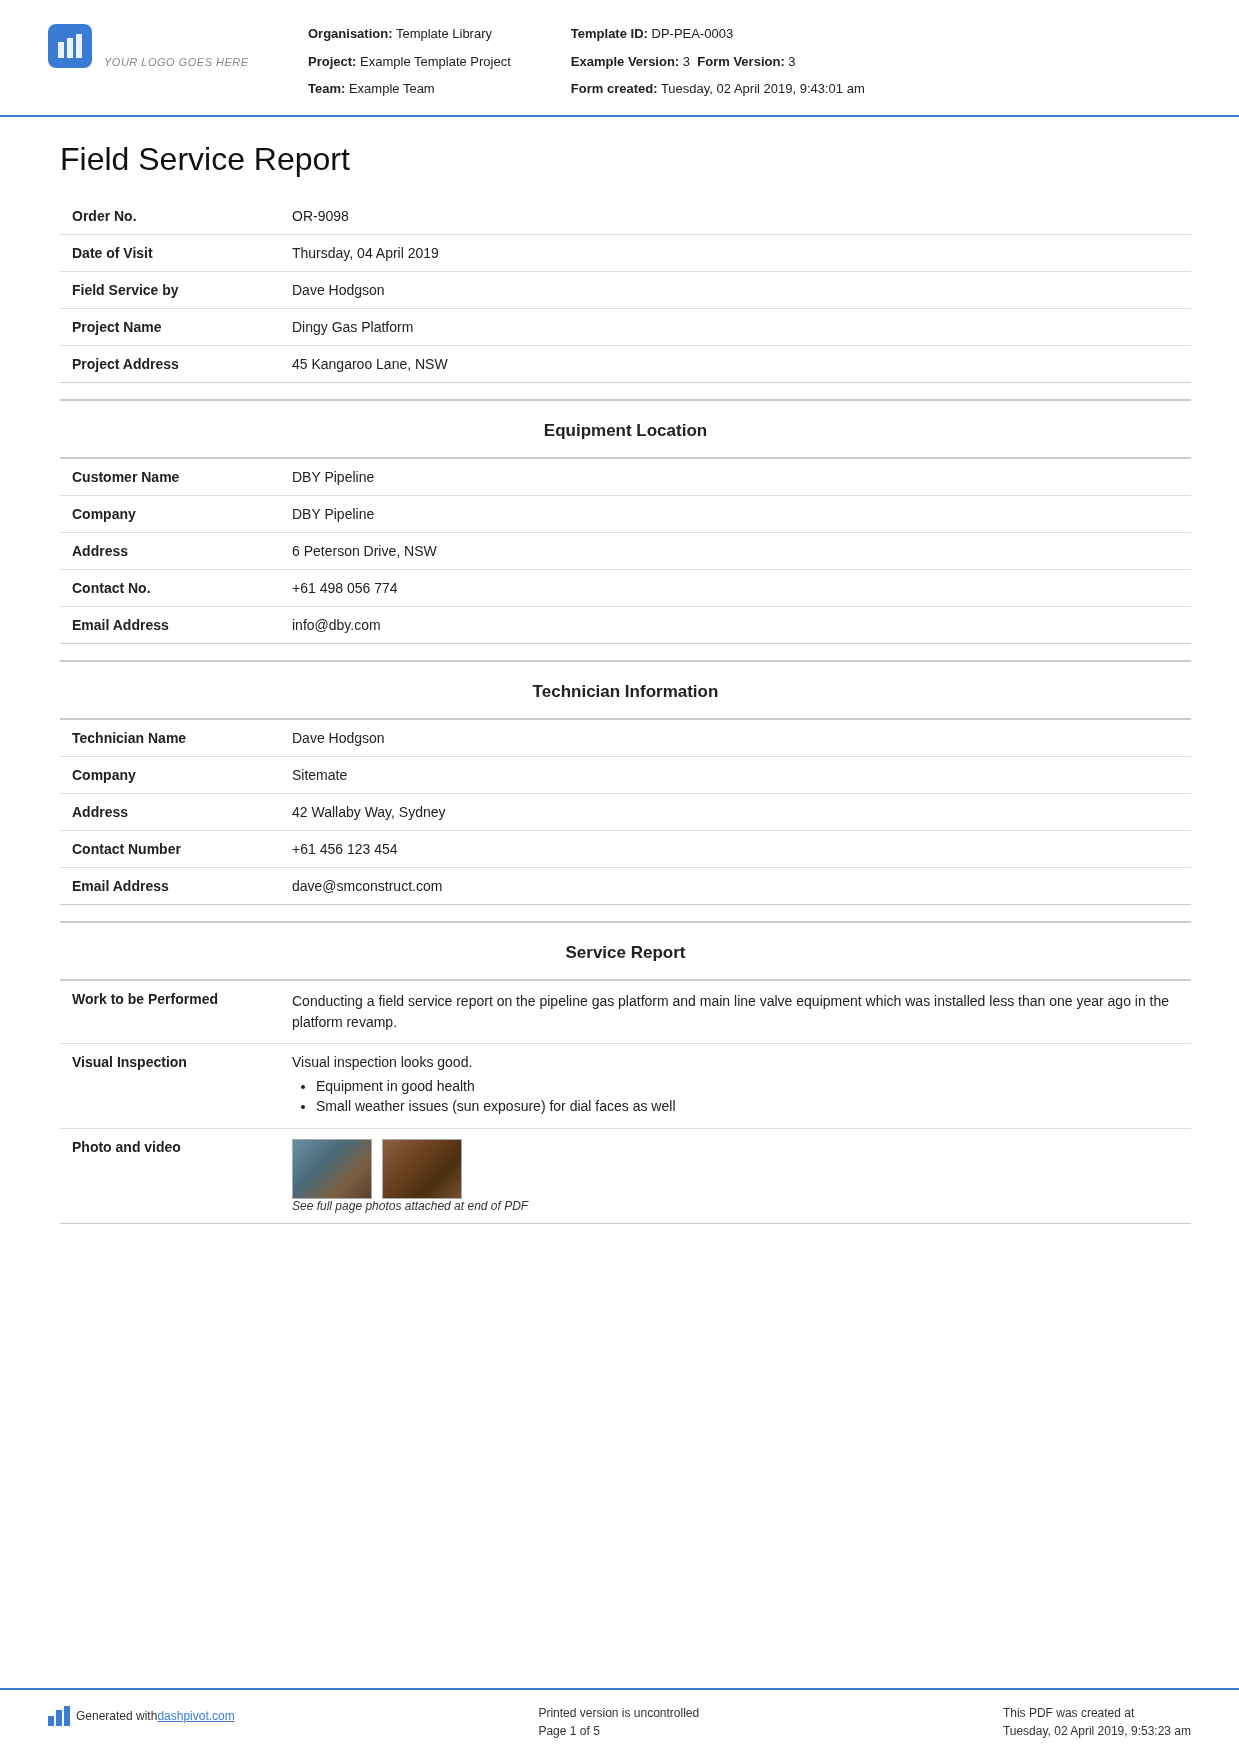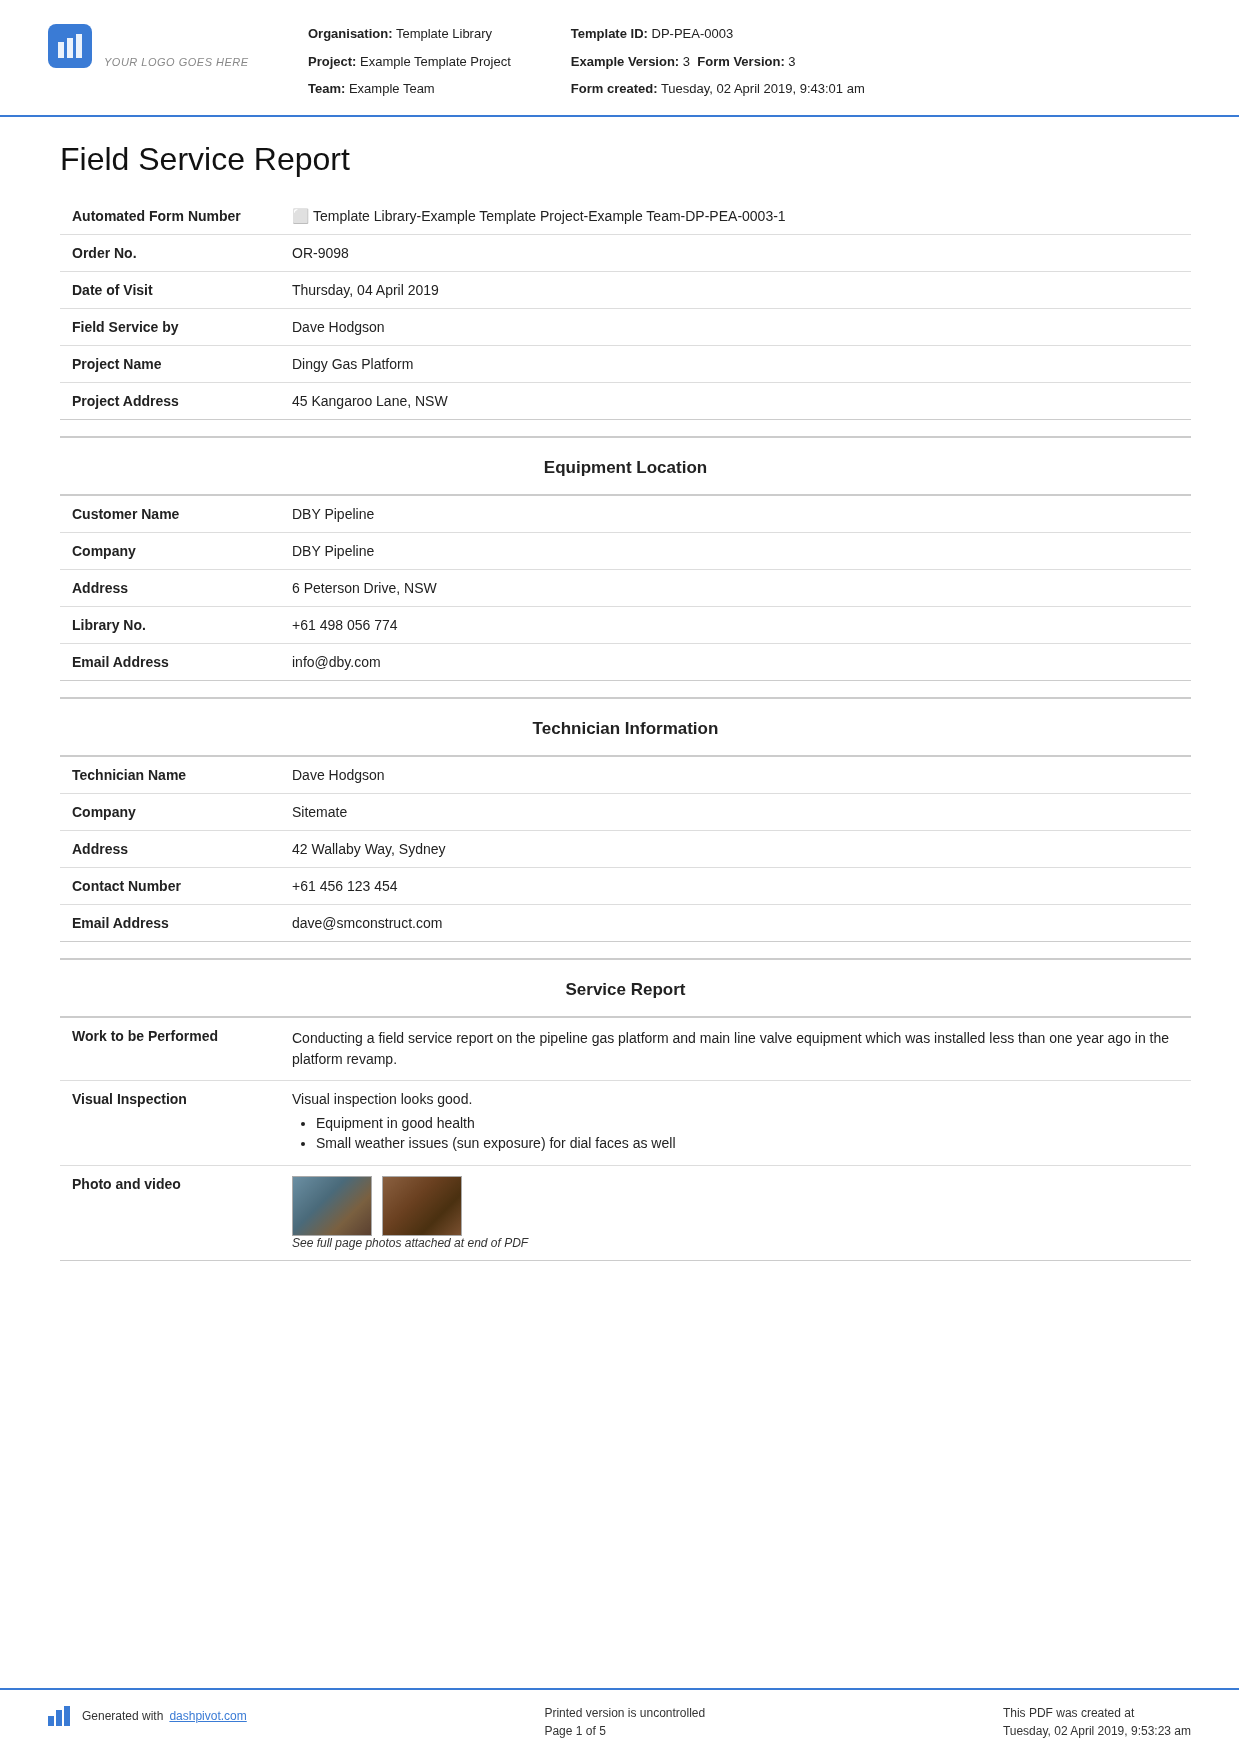--- a/index.html
+++ b/index.html
@@ -161,21 +161,20 @@
     .footer-col {
       display: flex;
       flex-direction: column;
       gap: 4px;
       font-size: 12px;
       color: #333;
     }
     .footer-logo {
       display: flex;
       align-items: center;
-      gap: 6px;
     }
     .footer-logo-icon {
       width: 28px;
       height: 20px;
       display: flex;
       gap: 2px;
       align-items: flex-end;
     }
     .bar1 { width: 6px; height: 10px; background: #3a7bd5; }
     .bar2 { width: 6px; height: 16px; background: #3a7bd5; }
@@ -217,24 +216,20 @@
       </div>
     </div>
   </div>
 
   <div class="content">
 
     <h1 class="page-title">Field Service Report</h1>
 
     <table class="info-table">
       <tbody id="main-form-body">
-      <tr>
-    <td><strong>Automated Form Number</strong></td>
-    <td>⬜ Template Library-Example Template Project-Example Team-DP-PEA-0003-1</td>
-  </tr>
           <tr>
     <td><strong>Order No.</strong></td>
     <td>OR-9098</td>
   </tr>
           <tr>
     <td><strong>Date of Visit</strong></td>
     <td>Thursday, 04 April 2019</td>
   </tr>
           <tr>
     <td><strong>Field Service by</strong></td>
@@ -262,21 +257,21 @@
   </tr>
           <tr>
     <td><strong>Company</strong></td>
     <td>DBY Pipeline</td>
   </tr>
           <tr>
     <td><strong>Address</strong></td>
     <td>6 Peterson Drive, NSW</td>
   </tr>
           <tr>
-    <td><strong>Library No.</strong></td>
+    <td><strong>Contact No.</strong></td>
     <td>+61 498 056 774</td>
   </tr>
           <tr>
     <td><strong>Email Address</strong></td>
     <td>info@dby.com</td>
   </tr>
         </tbody>
     </table>
 
     <div class="section-heading">

